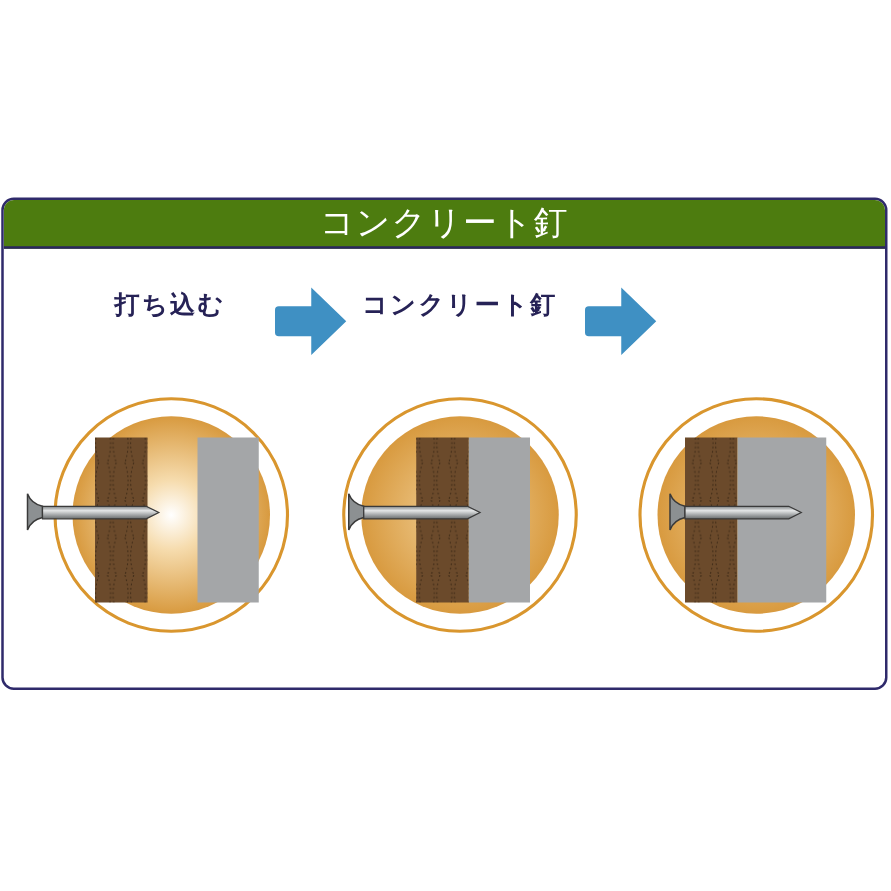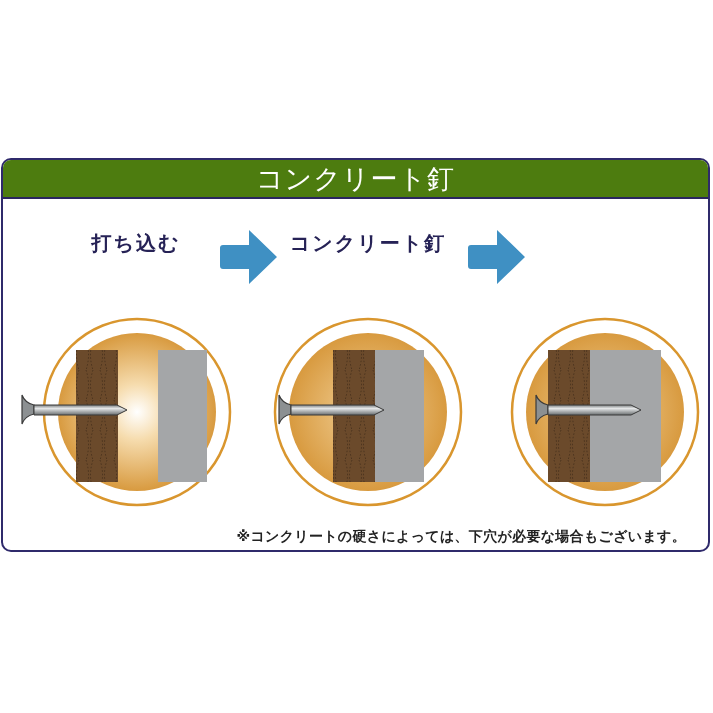--- a/index.html
+++ b/index.html
@@ -92,14 +92,13 @@
       <rect x="67" y="40" width="42" height="132" fill="#6b4a2b"></rect>
       <rect x="67" y="40" width="42" height="132" fill="url(#grain)"></rect>
     </g>
     <rect x="109" y="40" width="71" height="132" fill="#a4a6a8"></rect>
     <g>
       <path d="M55 85 Q58 93 67 95 L67 104 Q58 106 55 114 Z" fill="#8c9092" stroke="#3a3a3a" stroke-width="1.2"></path>
       <path d="M67 95 L150 95 L160 100 L150 105 L67 105 Z" fill="url(#nailg)" stroke="#3a3a3a" stroke-width="1"></path>
     </g>
   </svg>
 
-  <div class="note">※コンクリートの硬さによっては、下穴が必要な場合もございます。</div>
 </div>
 
 </body></html>

